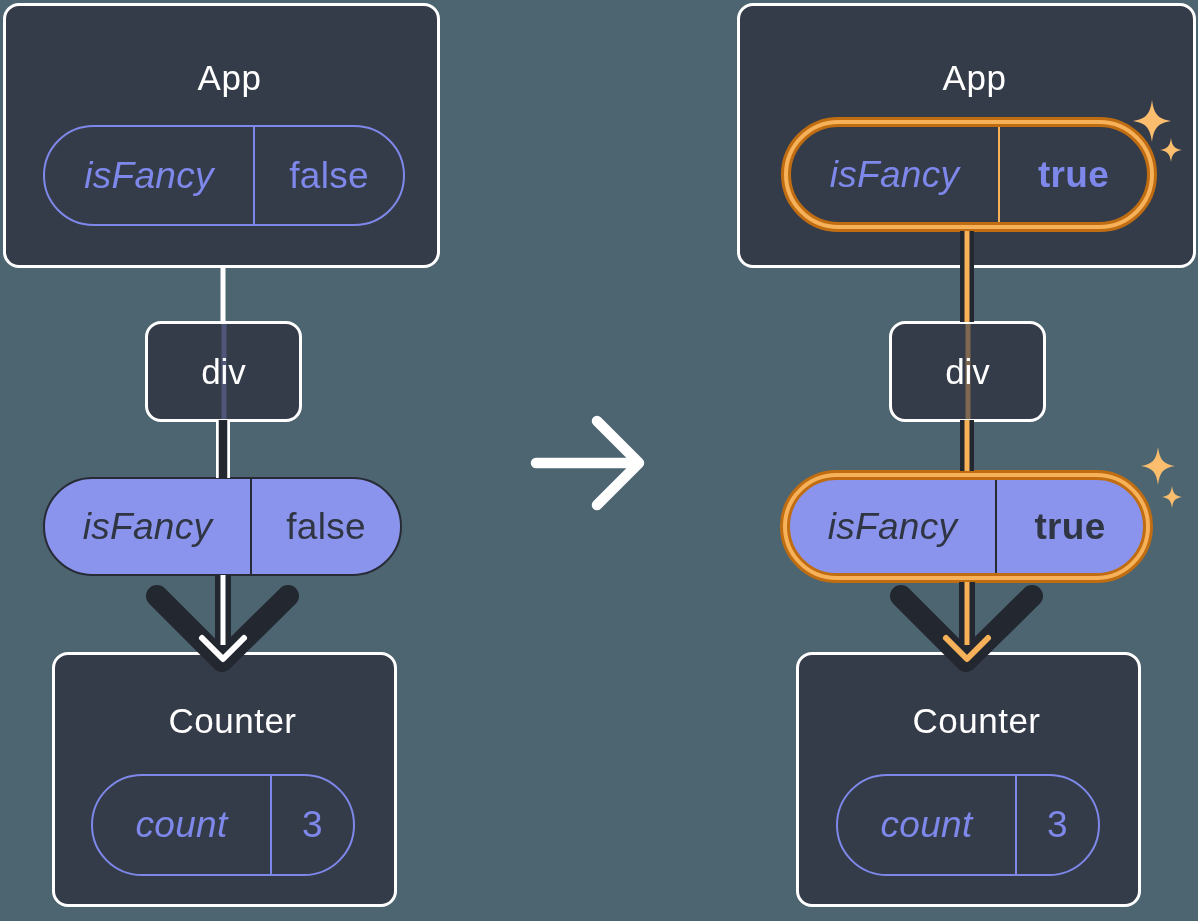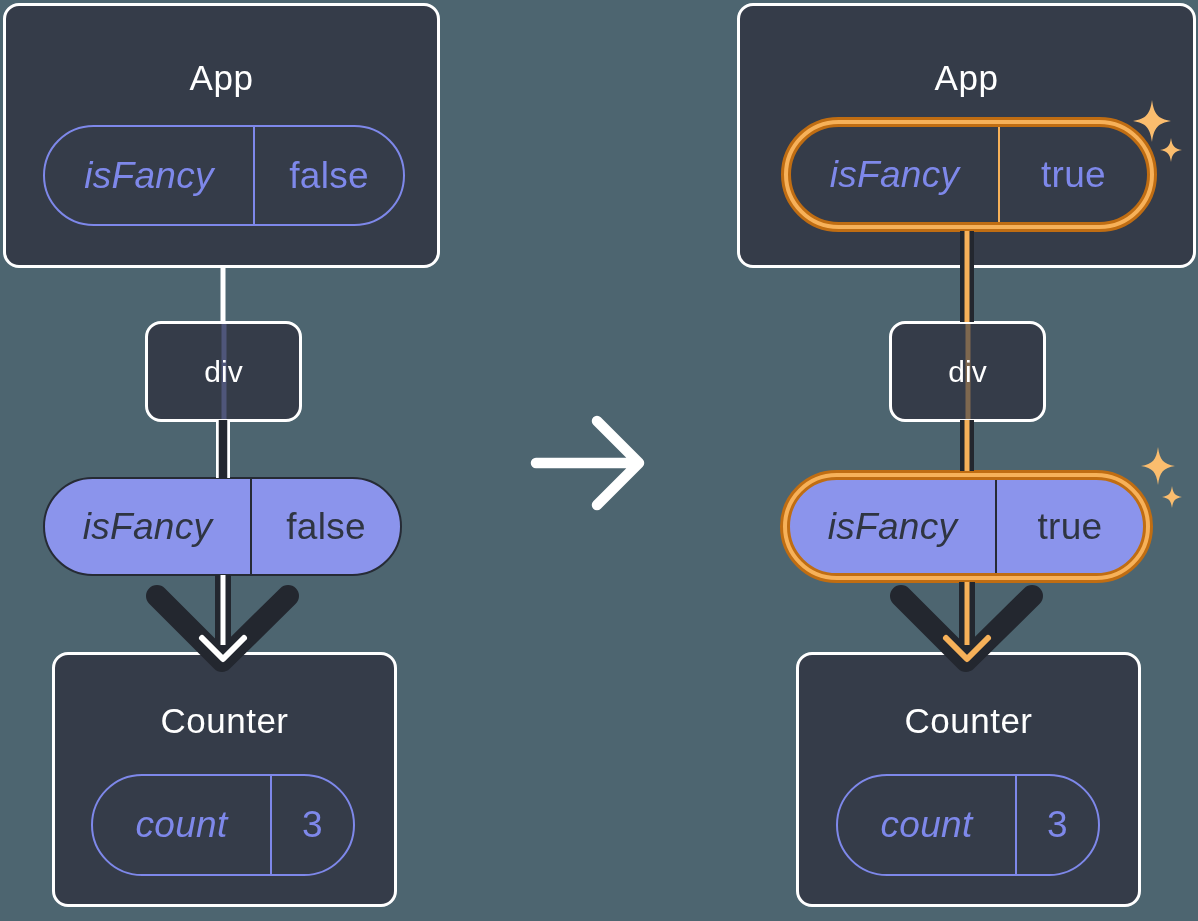--- a/index.html
+++ b/index.html
@@ -11,21 +11,21 @@
   #canvas{
     position:relative; width:1198px; height:921px; overflow:hidden;
     background:var(--background);
     font-family:"Liberation Sans", sans-serif;
   }
   .box{
     position:absolute; background:var(--box-fill);
     border:3.5px solid var(--white); border-radius:16px; box-sizing:border-box;
   }
   .title{
-    position:absolute; left:0; width:100%; text-align:center;
+    position:absolute; left:8px; width:100%; text-align:center;
     color:var(--white); font-size:35px; font-weight:500; letter-spacing:.5px;
     line-height:1; z-index:1;
   }
   .pill{
     position:absolute; display:flex; align-items:stretch;
     border-radius:999px; box-sizing:border-box; font-size:37px; letter-spacing:.3px;
   }
   .cell{display:flex; align-items:center; justify-content:center; min-width:0;}
   .cell.name{border-right:2px solid transparent;font-style:italic;}
   .cell.value{flex:1;}
@@ -36,23 +36,23 @@
   .ring{
     position:absolute; border-radius:999px; background:var(--orange);
     border:3px solid var(--orange-dark); padding:4px; box-sizing:border-box; z-index:2;
   }
   .ring .pill{position:relative; left:0; top:0; width:100%; height:100%;
     border:3px solid var(--orange-dark); border-radius:999px;}
   .ring .dark-pill{background:var(--box-fill); color:var(--purple);}
   .ring .dark-pill .name{border-right-color:var(--orange);}
   .ring .fill-pill{border-color:var(--orange-dark); color:var(--dark-text);}
   .ring .fill-pill .name{border-right-color:#262b35;}
-  .bold{font-weight:400;}
+  .bold{font-weight:700;}
   .divbox{display:flex; align-items:center; justify-content:center;
-    color:var(--white); font-size:30px; font-weight:500;}
+    color:var(--white); font-size:35px; font-weight:500;}
   .divbox .label{position:relative; z-index:1;}
   .ghost-line{position:absolute; top:0; bottom:0; left:50%; width:5px;
     transform:translateX(-50%); z-index:0;}
   .ghost-purple{background:rgba(139,148,236,.30);}
   .ghost-orange{background:rgba(247,177,89,.38);}
   #overlay{position:absolute; left:0; top:0; z-index:5; pointer-events:none;}
 </style>
 </head>
 <body>
 

